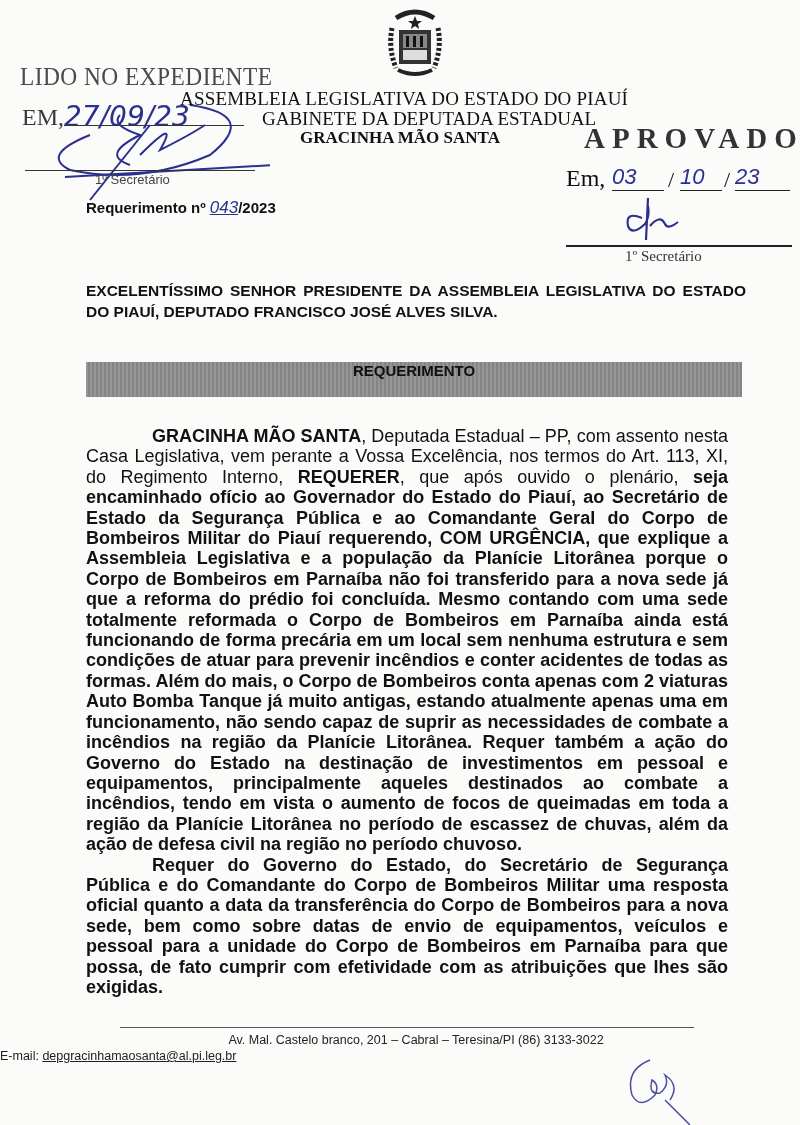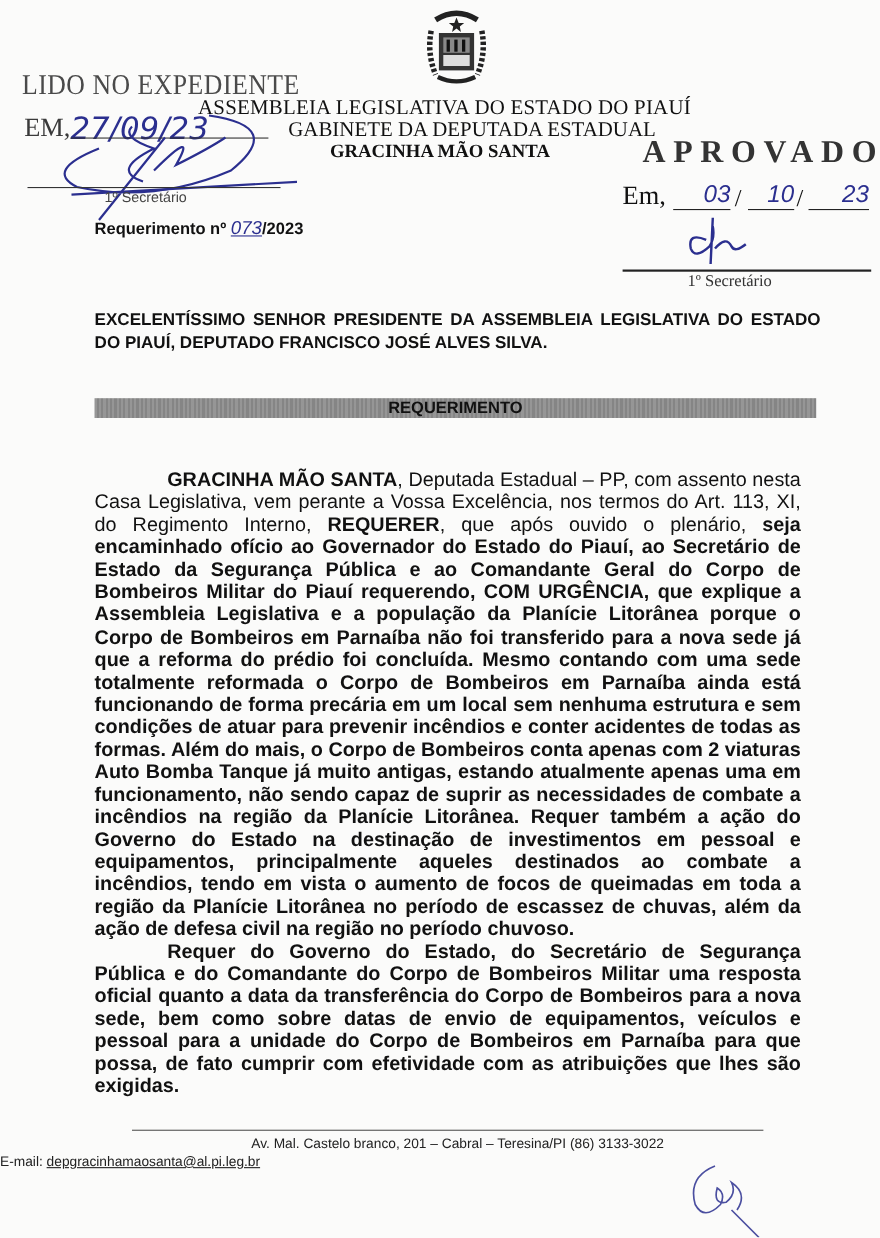--- a/index.html
+++ b/index.html
@@ -24,39 +24,39 @@
     #lido-signature { left: 30px; top: 95px; width: 240px; height: 110px; }
 
     
     #hdr-1 { left: 180px; top: 88px; font-size: 19px; letter-spacing: 0.2px; }
     #hdr-2 { left: 262px; top: 108px; font-size: 19px; }
     #hdr-3 { left: 300px; top: 128px; font-size: 17px; font-weight: bold; }
 
     
     #aprovado { left: 584px; top: 122px; font-size: 29px; font-weight: bold; letter-spacing: 7px; color: #333; }
     #apr-em { left: 566px; top: 165px; font-size: 24px; }
-    .apr-field { position: absolute; top: 164px; font-size: 22px; font-style: italic; color: #2b2f8f; text-align: right; border-bottom: 1.5px solid #222; height: 26px; }
+    .apr-field { position: absolute; top: 164px; font-size: 22px; font-style: italic; color: #2b2f8f; text-align: left; border-bottom: 1.5px solid #222; height: 26px; }
     #apr-day { left: 612px; width: 52px; }
     #apr-sep1 { left: 668px; top: 167px; font-size: 22px; }
     #apr-month { left: 680px; width: 42px; }
     #apr-sep2 { left: 724px; top: 167px; font-size: 22px; }
     #apr-year { left: 735px; width: 55px; }
     #apr-signature { left: 620px; top: 196px; width: 70px; height: 46px; }
     #apr-line { left: 566px; top: 245px; width: 226px; border-top: 2px solid #222; }
     #apr-role { left: 625px; top: 248px; font-size: 15px; color: #333; }
 
     
     #req-num { left: 86px; top: 198px; font-size: 15px; font-weight: bold; }
     #req-num .hand { font-weight: normal; font-style: italic; color: #2b2f8f; text-decoration: underline; font-size: 17px; }
 
     
     #addressee { left: 86px; top: 280px; width: 660px; font-size: 15.5px; font-weight: bold; line-height: 21px; text-align: justify; }
 
     
-    #section-bar { left: 86px; top: 362px; width: 656px; height: 18px; background: #8d8d8d;
+    #section-bar { left: 86px; top: 362px; width: 656px; height: 35px; background: #8d8d8d;
       background-image: repeating-linear-gradient(90deg, rgba(255,255,255,0.08) 0 2px, rgba(0,0,0,0.06) 2px 4px);
       text-align: center; font-weight: bold; font-size: 15px; line-height: 18px; color: #111; }
 
     
     #body-text { left: 86px; top: 426px; width: 642px; font-size: 18px; line-height: 20.4px; text-align: justify; }
     #body-text p { margin: 0; text-indent: 66px; }
     #body-text b { font-weight: bold; }
 
     
     #footer-line { left: 120px; top: 1027px; width: 574px; border-top: 1px solid #555; }
@@ -104,21 +104,21 @@
 <div id="apr-sep2" class="abs serif">/</div>
 <div id="apr-year" class="apr-field">23</div>
 <svg id="apr-signature" class="abs" viewBox="0 0 70 46">
   <path d="M22 22 Q5 15 8 30 Q12 40 25 28 Q30 20 28 10 M28 2 L26 44 M30 30 Q40 18 45 28 Q48 34 58 26" fill="none" stroke="#2b2f8f" stroke-width="2.2"></path>
 </svg>
 <div id="apr-line" class="abs"></div>
 <div id="apr-role" class="abs serif">1º Secretário</div>
 
 <div id="req-num" class="abs">
   <span>Requerimento nº</span>
-  <span class="hand">073</span><span>/2023</span>
+  <span class="hand">043</span><span>/2023</span>
 </div>
 
 <div id="addressee" class="abs">EXCELENTÍSSIMO SENHOR PRESIDENTE DA ASSEMBLEIA LEGISLATIVA DO ESTADO DO PIAUÍ, DEPUTADO FRANCISCO JOSÉ ALVES SILVA.</div>
 
 <div id="section-bar" class="abs">REQUERIMENTO</div>
 
 <div id="body-text" class="abs">
   <p><b>GRACINHA MÃO SANTA</b><span>, Deputada Estadual – PP, com assento nesta Casa Legislativa, vem perante a Vossa Excelência, nos termos do Art. 113, XI, do Regimento Interno, </span><b>REQUERER</b><span>, que após ouvido o plenário, </span><b>seja encaminhado ofício ao Governador do Estado do Piauí, ao Secretário de Estado da Segurança Pública e ao Comandante Geral do Corpo de Bombeiros Militar do Piauí requerendo, COM URGÊNCIA, que explique a Assembleia Legislativa e a população da Planície Litorânea porque o Corpo de Bombeiros em Parnaíba não foi transferido para a nova sede já que a reforma do prédio foi concluída. Mesmo contando com uma sede totalmente reformada o Corpo de Bombeiros em Parnaíba ainda está funcionando de forma precária em um local sem nenhuma estrutura e sem condições de atuar para prevenir incêndios e conter acidentes de todas as formas. Além do mais, o Corpo de Bombeiros conta apenas com 2 viaturas Auto Bomba Tanque já muito antigas, estando atualmente apenas uma em funcionamento, não sendo capaz de suprir as necessidades de combate a incêndios na região da Planície Litorânea. Requer também a ação do Governo do Estado na destinação de investimentos em pessoal e equipamentos, principalmente aqueles destinados ao combate a incêndios, tendo em vista o aumento de focos de queimadas em toda a região da Planície Litorânea no período de escassez de chuvas, além da ação de defesa civil na região no período chuvoso.</b></p>
   <p><b>Requer do Governo do Estado, do Secretário de Segurança Pública e do Comandante do Corpo de Bombeiros Militar uma resposta oficial quanto a data da transferência do Corpo de Bombeiros para a nova sede, bem como sobre datas de envio de equipamentos, veículos e pessoal para a unidade do Corpo de Bombeiros em Parnaíba para que possa, de fato cumprir com efetividade com as atribuições que lhes são exigidas.</b></p>
 </div>

